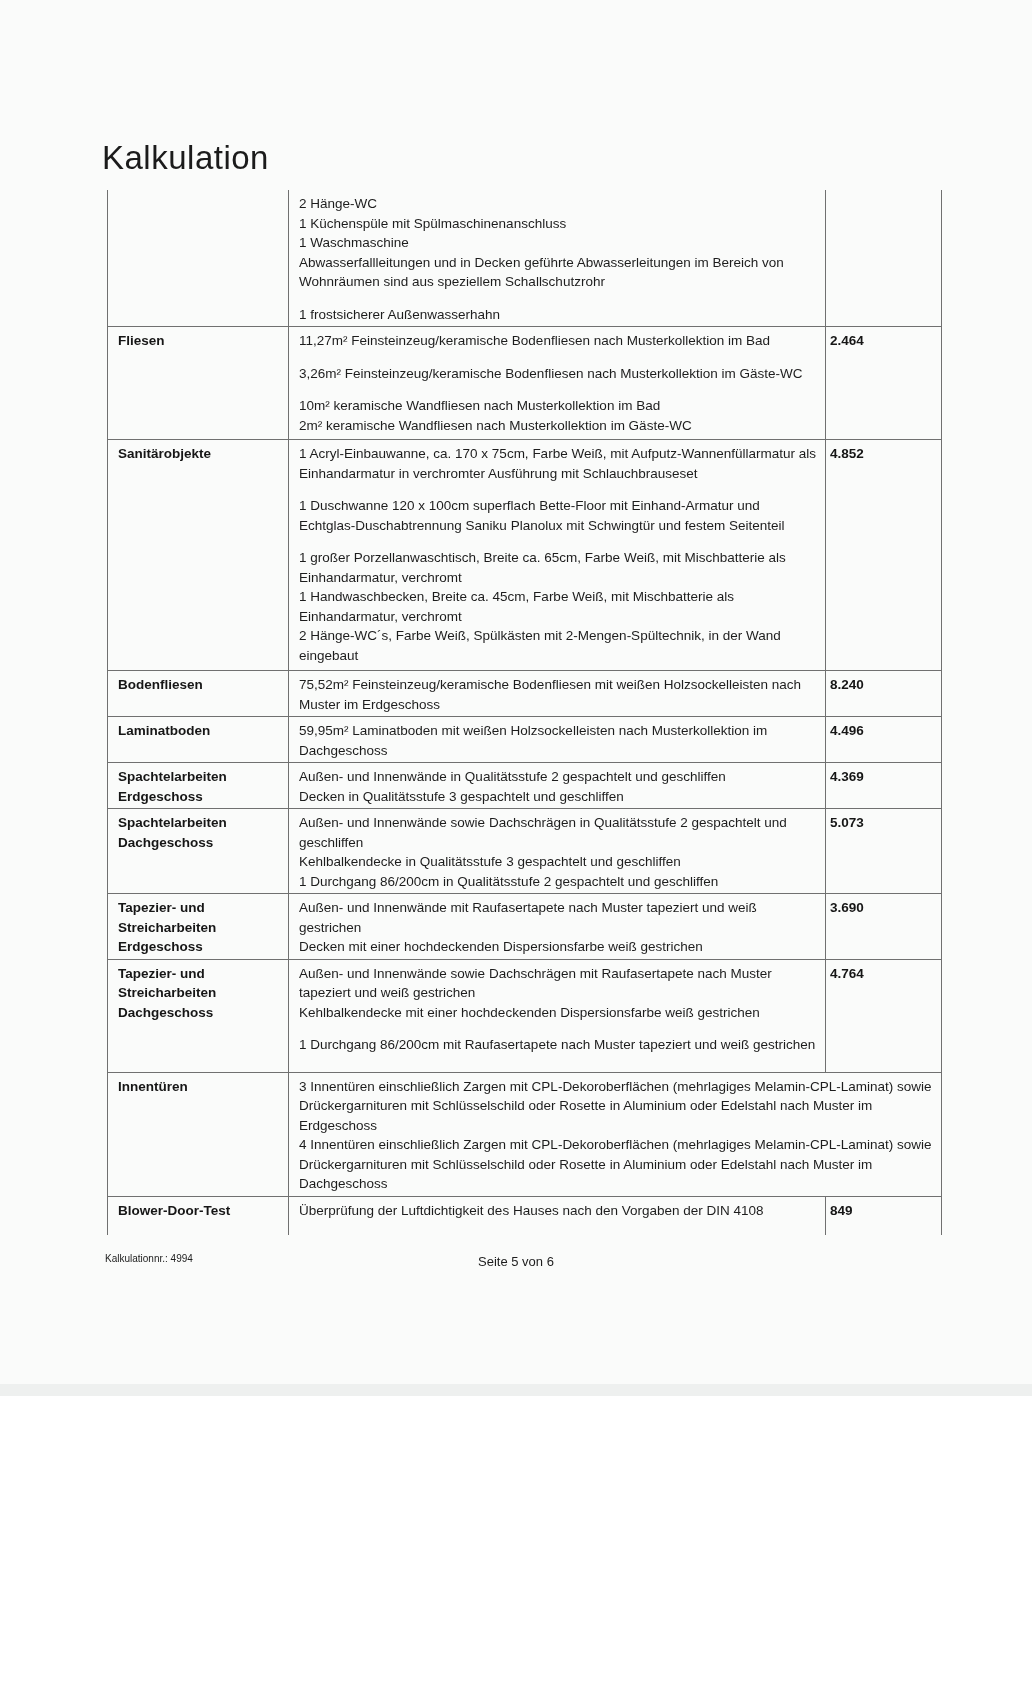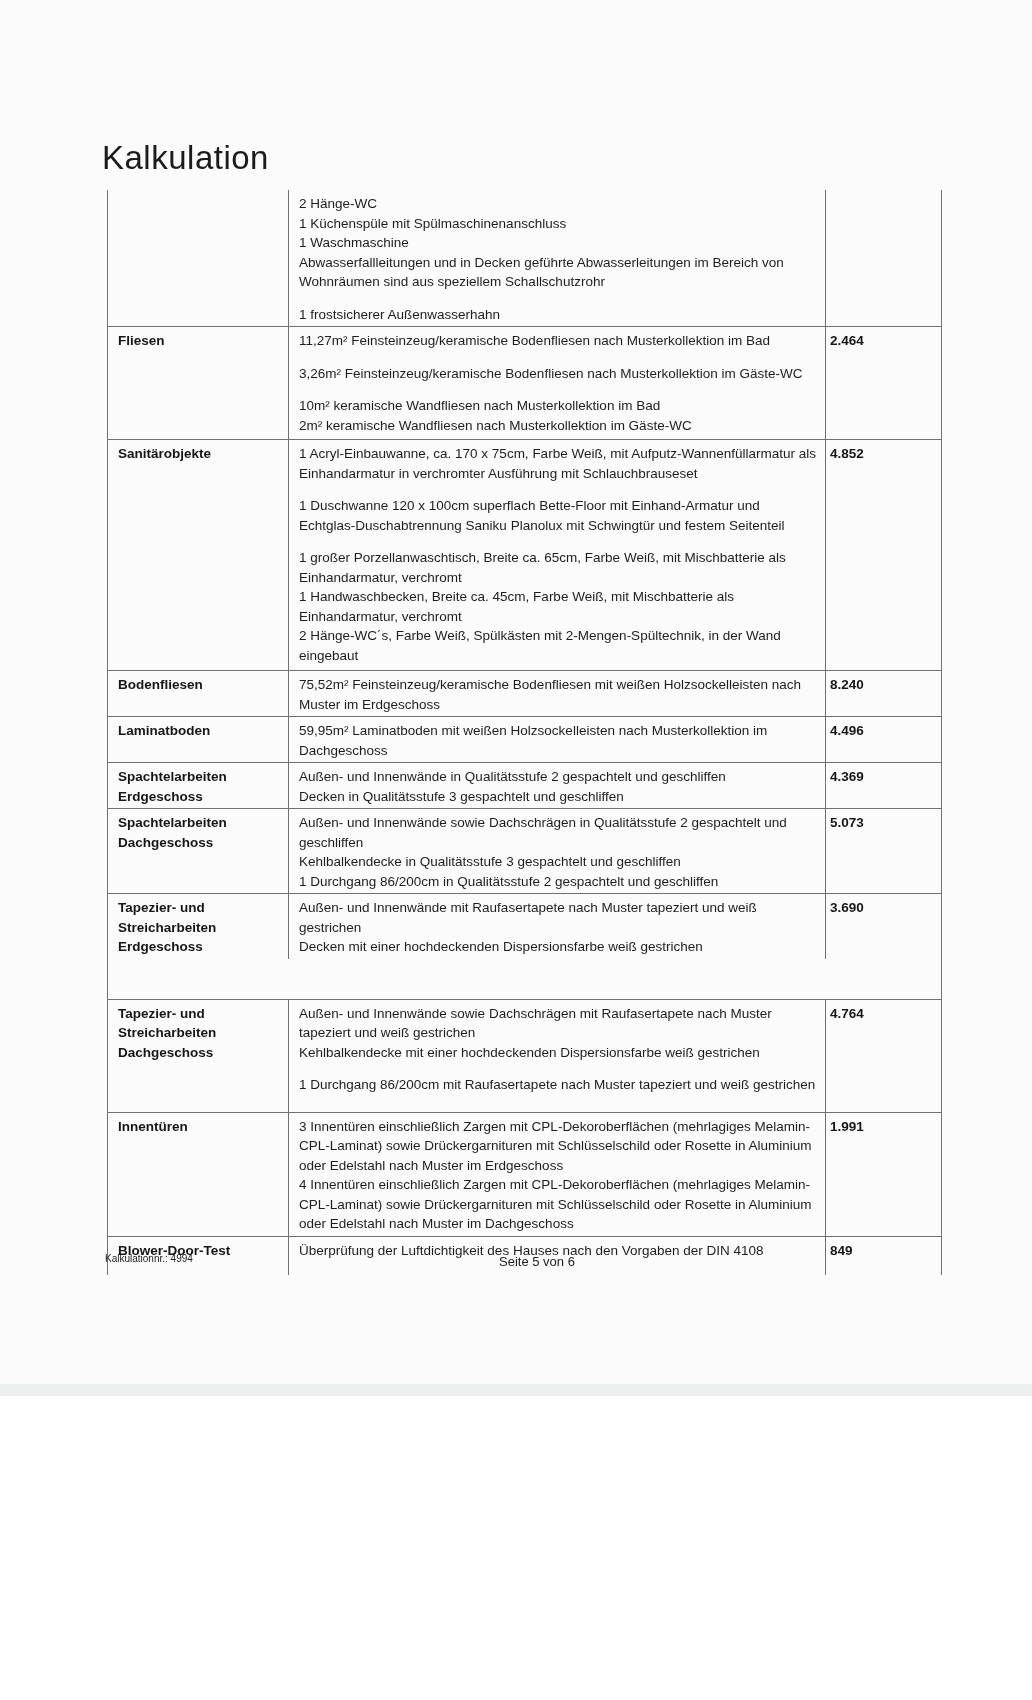--- a/index.html
+++ b/index.html
@@ -52,21 +52,21 @@
   }
   .row:first-child { border-top: none; }
   .row:nth-child(1)  { min-height: 135px; }
   .row:nth-child(2)  { min-height: 112px; }
   .row:nth-child(3)  { min-height: 230px; }
   .row:nth-child(4)  { min-height: 39px; }
   .row:nth-child(5)  { min-height: 41px; }
   .row:nth-child(6)  { min-height: 42px; }
   .row:nth-child(7)  { min-height: 81px; }
   .row:nth-child(8)  { min-height: 63px; }
-  .row:nth-child(9)  { min-height: 112px; margin-top: 40px; }
+  .row:nth-child(9)  { min-height: 112px; }
   .row:nth-child(10) { min-height: 117px; }
   .row:nth-child(11) { min-height: 38px; }
   .cell {
     box-sizing: border-box;
     font-size: 13.5px;
     line-height: 19.5px;
   }
   .cat {
     width: 181px;
     flex: 0 0 181px;
@@ -94,21 +94,20 @@
     position: absolute;
     left: 105px;
     top: 1253px;
     font-size: 10px;
   }
   .footer-center {
     position: absolute;
     left: 478px;
     top: 1254px;
     font-size: 13px;
-    margin-left: 21px;
   }
 </style>
 </head>
 <body>
 
 <div class="page-area"></div>
 <div class="page-edge"></div>
 
 <h1 class="title">Kalkulation</h1>
 
@@ -198,21 +197,20 @@
         <div class="para">1 Durchgang 86/200cm mit Raufasertapete nach Muster tapeziert und weiß gestrichen</div>
       </div>
       <div class="cell price">4.764</div>
     </div>
     <div class="row">
       <div class="cell cat">Innentüren</div>
       <div class="cell desc">
         <div class="para">3 Innentüren einschließlich Zargen mit CPL-Dekoroberflächen (mehrlagiges Melamin-CPL-Laminat) sowie Drückergarnituren mit Schlüsselschild oder Rosette in Aluminium oder Edelstahl nach Muster im Erdgeschoss</div>
         <div class="para">4 Innentüren einschließlich Zargen mit CPL-Dekoroberflächen (mehrlagiges Melamin-CPL-Laminat) sowie Drückergarnituren mit Schlüsselschild oder Rosette in Aluminium oder Edelstahl nach Muster im Dachgeschoss</div>
       </div>
-      <div class="cell price">1.991</div>
     </div>
     <div class="row">
       <div class="cell cat">Blower-Door-Test</div>
       <div class="cell desc">
         <div class="para">Überprüfung der Luftdichtigkeit des Hauses nach den Vorgaben der DIN 4108</div>
       </div>
       <div class="cell price">849</div>
     </div>
   </div>
 

